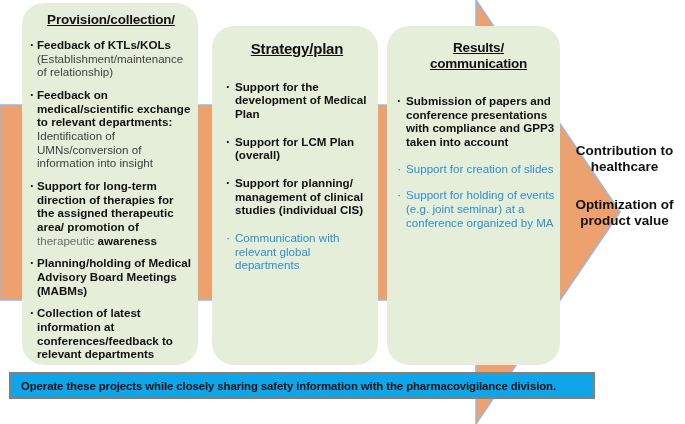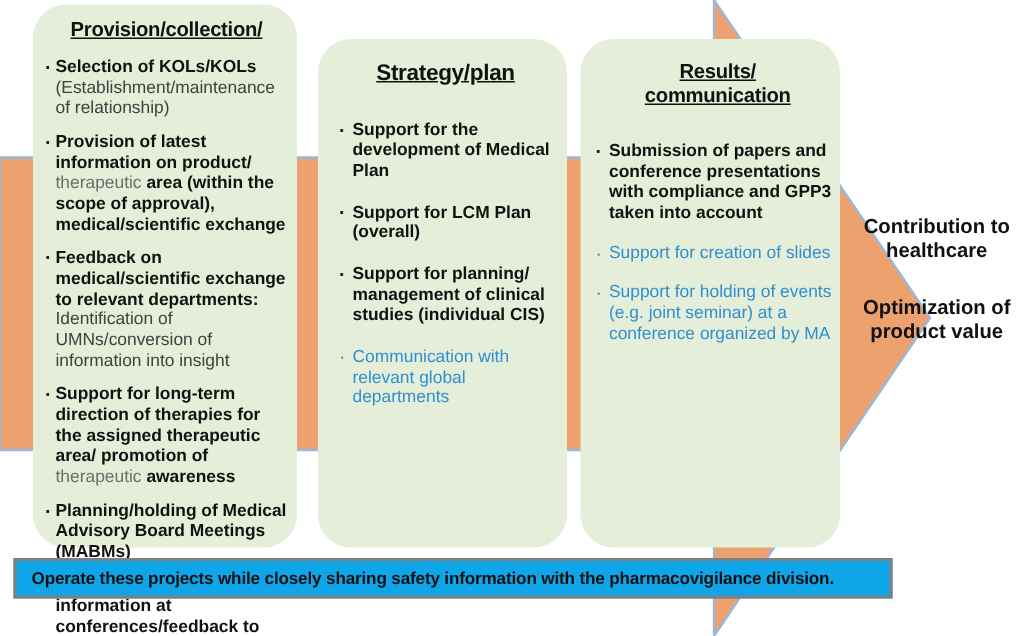--- a/index.html
+++ b/index.html
@@ -167,22 +167,21 @@
 
   <svg id="arrow-layer" viewBox="0 0 685 424" width="685" height="424">
     <polygon points="0,105 476,105 476,0 620,212 476,424 476,300 0,300" fill="#eda16e" stroke="#9ab8da" stroke-width="1.6" stroke-linejoin="miter"></polygon>
   </svg>
 
   <div class="stage-box" id="box-provision">
     <div class="stage-title">
       <div>Provision/collection/</div>
     </div>
     <div class="stage-body">
-        <div class="bullet-item"><span class="b-main">Selection of KOLs/KOLs</span><span class="b-sub"> (Establishment/maintenance of relationship)</span></div>
-        <div class="bullet-item"><span class="b-main">Provision of latest information on product/ </span><span class="b-inline-light">therapeutic </span><span class="b-main">area (within the scope of approval), medical/scientific exchange</span></div>
+        <div class="bullet-item"><span class="b-main">Feedback of KTLs/KOLs</span><span class="b-sub"> (Establishment/maintenance of relationship)</span></div>
         <div class="bullet-item"><span class="b-main">Feedback on medical/scientific exchange to relevant departments:</span><span class="b-sub"> Identification of UMNs/conversion of information into insight</span></div>
         <div class="bullet-item"><span class="b-main">Support for long-term direction of therapies for the assigned therapeutic area/ promotion of </span><span class="b-inline-light">therapeutic </span><span class="b-main">awareness</span></div>
         <div class="bullet-item"><span class="b-main">Planning/holding of Medical Advisory Board Meetings (MABMs)</span></div>
         <div class="bullet-item"><span class="b-main">Collection of latest information at conferences/feedback to relevant departments</span></div>
       </div>
   </div>
 
   <div class="stage-box" id="box-strategy">
     <div class="stage-title">
       <div>Strategy/plan</div>

